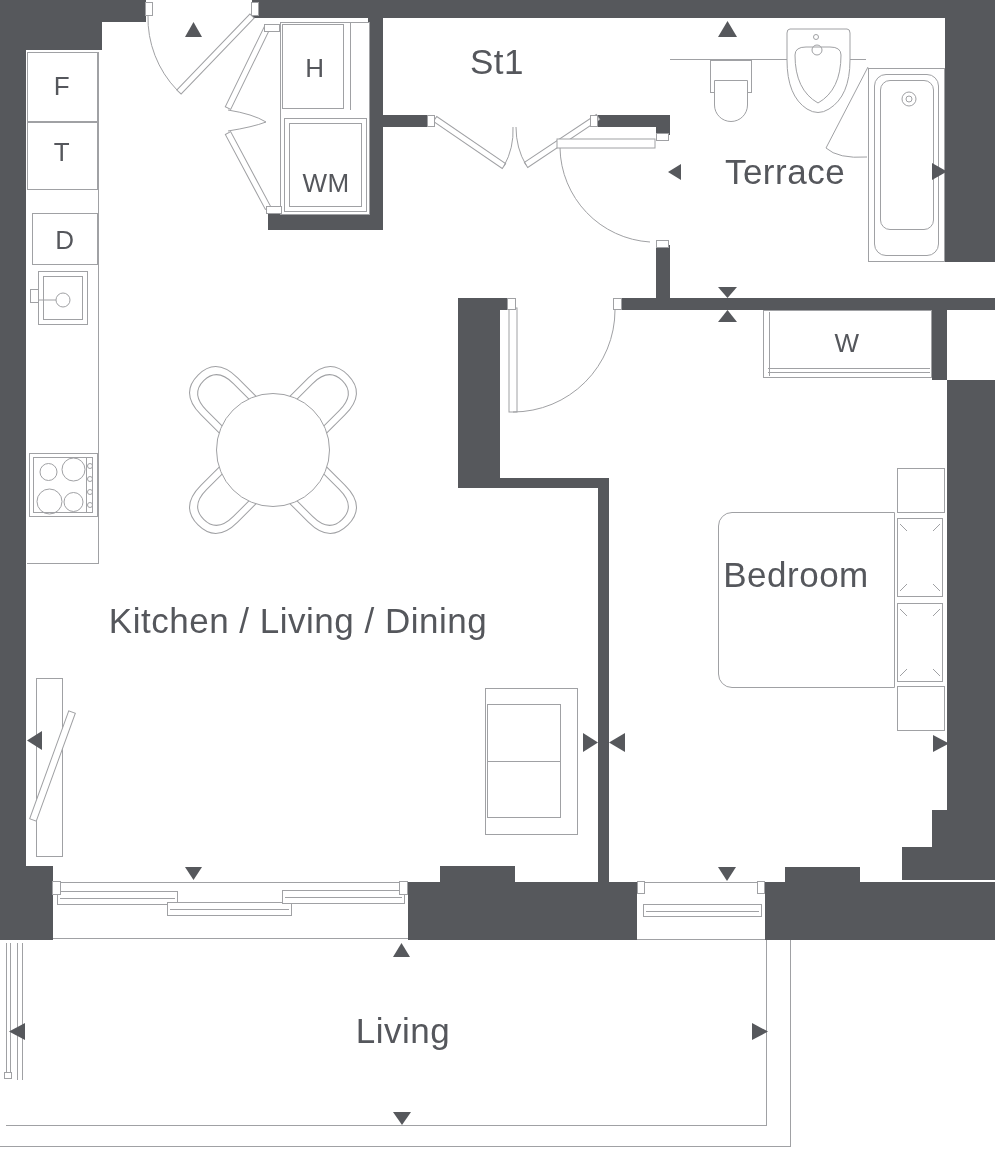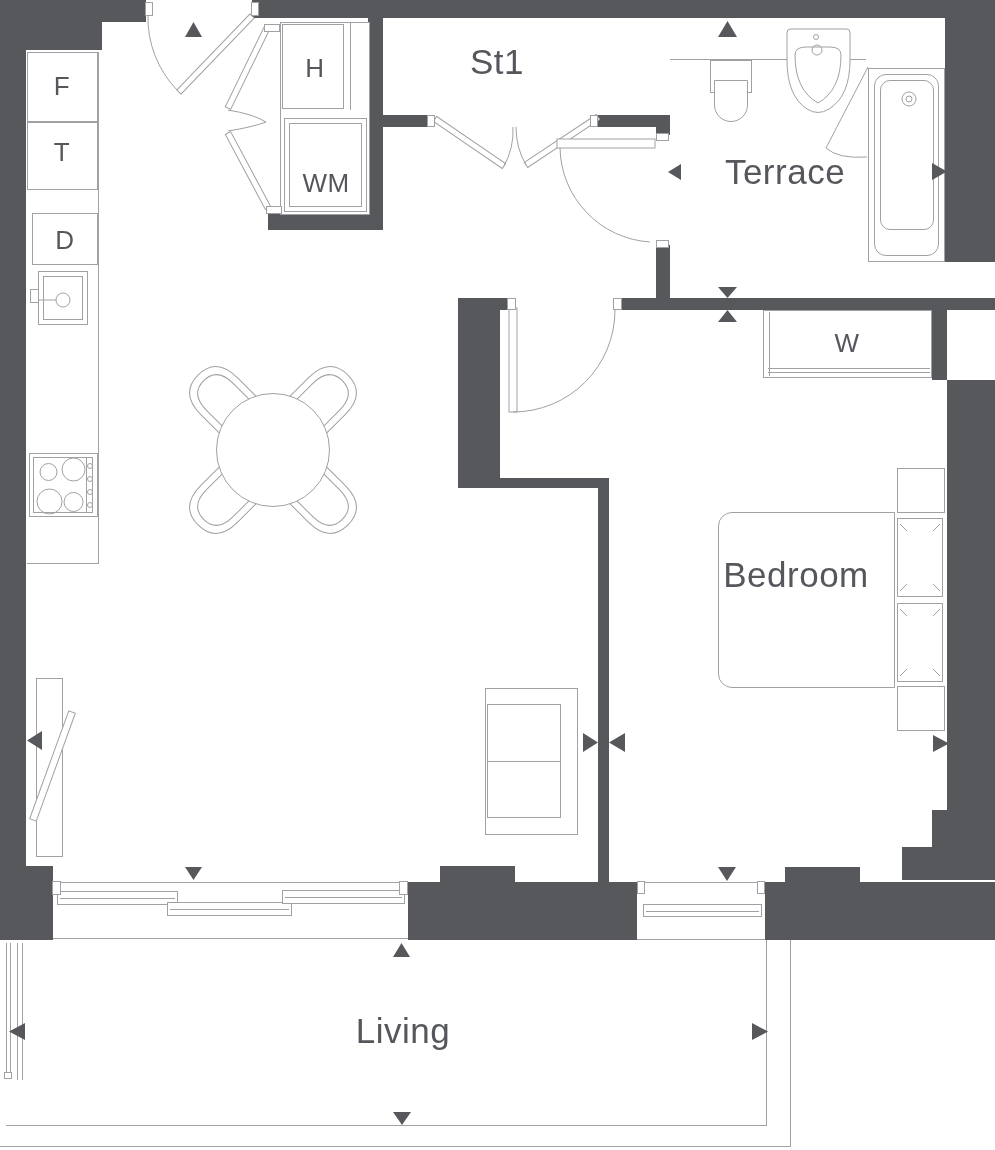--- a/index.html
+++ b/index.html
@@ -219,15 +219,16 @@
 
   <div class="lbl small" style="left:62px;top:86px;">F</div>
   <div class="lbl small" style="left:62px;top:152px;">T</div>
   <div class="lbl small" style="left:65px;top:240px;">D</div>
   <div class="lbl small" style="left:315px;top:68px;">H</div>
   <div class="lbl small" style="left:326px;top:140px;margin-top:43px;">WM</div>
   <div class="lbl room" style="left:497px;top:62px;">St1</div>
   <div class="lbl room" style="left:785px;top:172px;">Terrace</div>
   <div class="lbl small" style="left:847px;top:343px;">W</div>
   <div class="lbl room" style="left:796px;top:575px;">Bedroom</div>
+  <div class="lbl room" style="left:298px;top:621px;">Kitchen / Living / Dining</div>
   <div class="lbl room" style="left:403px;top:1031px;">Living</div>
 
 </div>
 
 </body></html>

